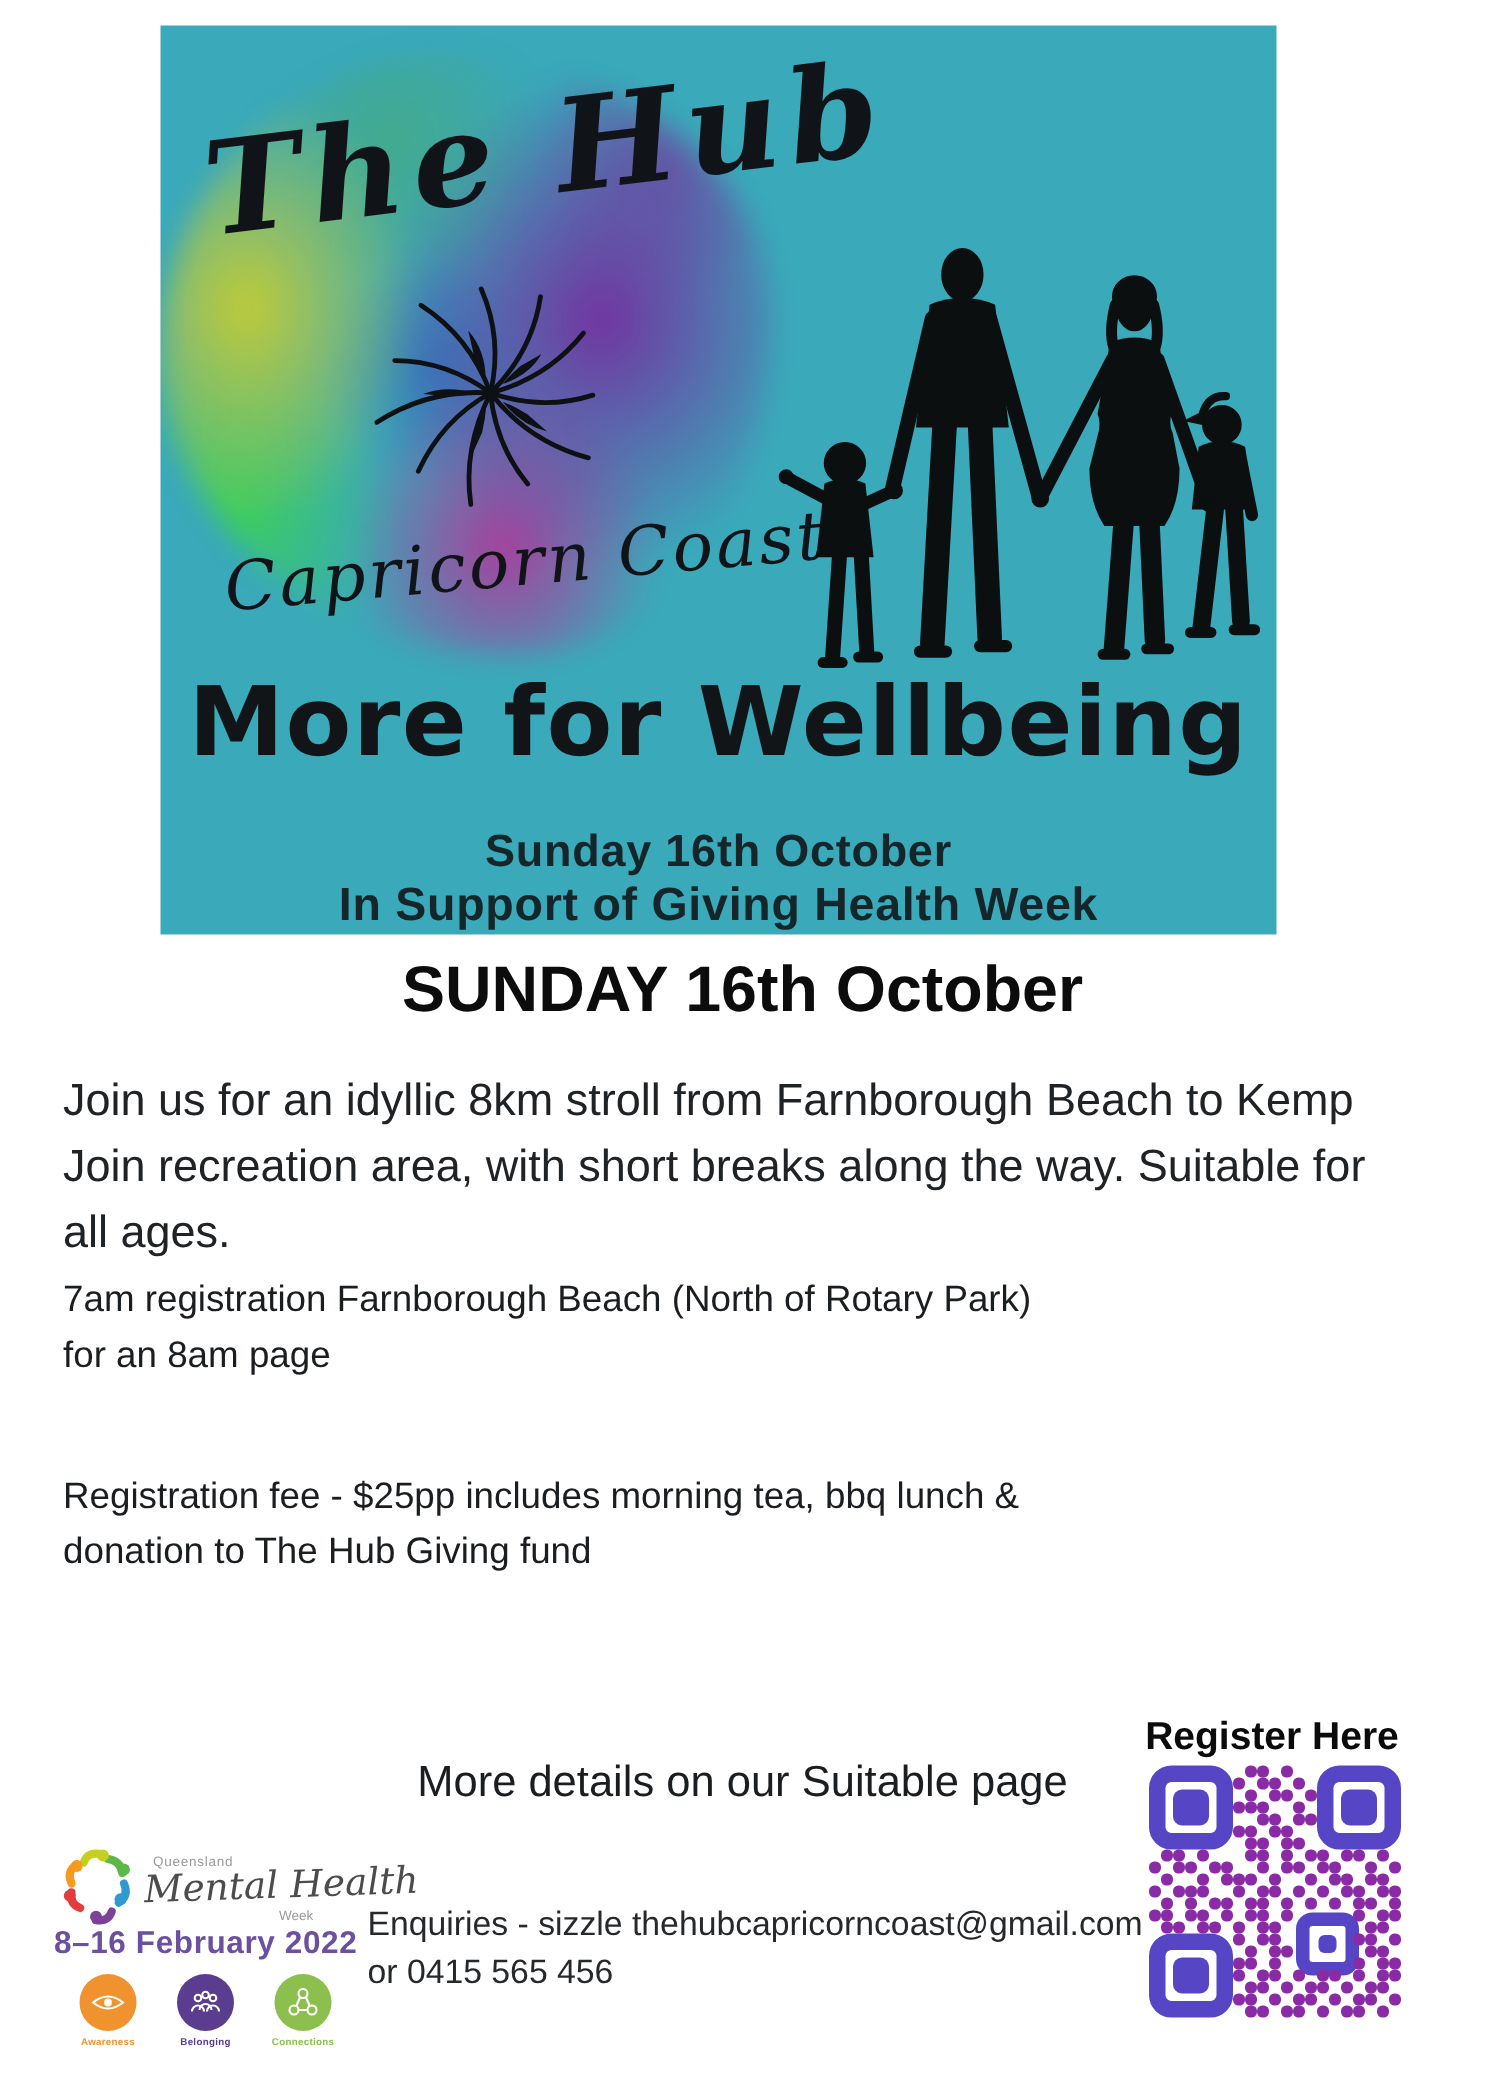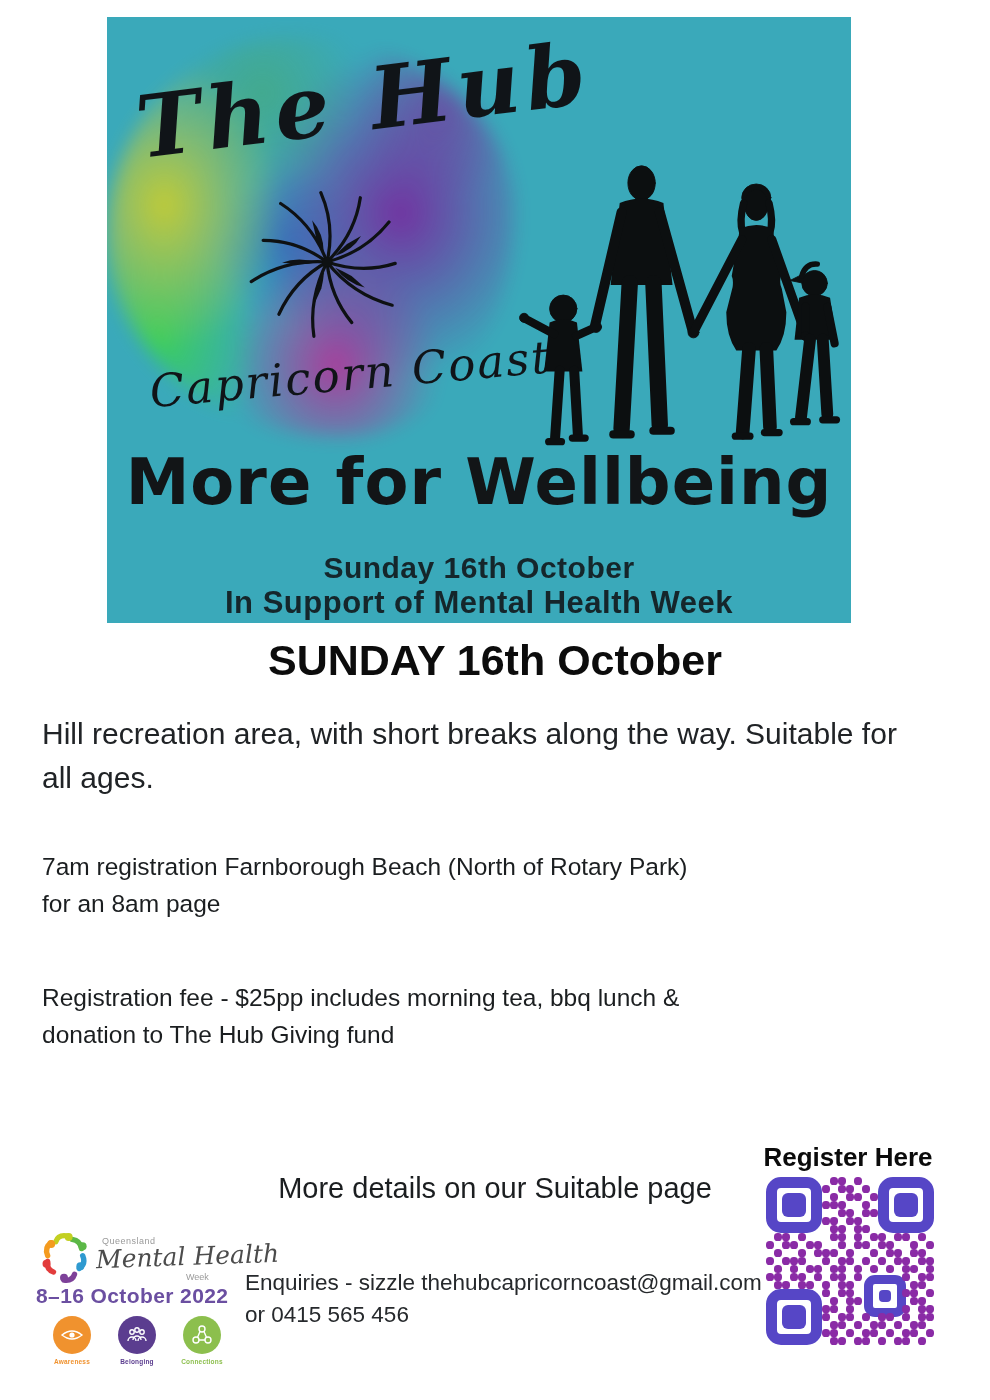--- a/index.html
+++ b/index.html
@@ -197,27 +197,28 @@
         <path d="M354,166 L362,206" stroke-width="9" fill="none"></path>
         <path d="M335,202 L325,288" stroke-width="13" fill="none"></path>
         <path d="M349,202 L354,284" stroke-width="13" fill="none"></path>
         <path d="M317,292 h15" stroke-width="8" fill="none"></path>
         <path d="M349,290 h15" stroke-width="8" fill="none"></path>
       </g>
     </svg>
 
     <div class="banner-title">More for Wellbeing</div>
     <div class="banner-sub1">Sunday 16th October</div>
-    <div class="banner-sub2">In Support of  Mental Health Week</div>
+    <div class="banner-sub2">In Support of  Giving Health Week</div>
   </div>
 
   <div class="heading">SUNDAY 16th October</div>
 
   <div class="intro">
-    <div>Hill recreation area, with short breaks along the way. Suitable for</div>
+    <div>Join us for an idyllic 8km stroll from Farnborough Beach to Kemp</div>
+    <div>Join recreation area, with short breaks along the way. Suitable for</div>
     <div>all ages.</div>
   </div>
 
   <div class="details">
     <div>7am registration Farnborough Beach (North of Rotary Park)</div>
     <div>for an 8am page</div>
   </div>
 
   <div class="fee">
     <div>Registration fee - $25pp includes morning tea, bbq lunch &amp;</div>
@@ -414,21 +415,21 @@
         <circle cx="28" cy="6" r="3.4" fill="#c3d021"></circle>
         <circle cx="40" cy="14" r="3.4" fill="#5cb847"></circle>
         <circle cx="38" cy="31" r="3.4" fill="#2f9ad0"></circle>
         <circle cx="24" cy="41" r="3.4" fill="#7d4199"></circle>
         <circle cx="9" cy="29" r="3.4" fill="#e23c3c"></circle>
       </g>
     </svg>
     <div class="mhw-queensland">Queensland</div>
     <div class="mhw-script">Mental Health</div>
     <div class="mhw-week">Week</div>
-    <div class="mhw-date">8–16 October 2022</div>
+    <div class="mhw-date">8–16 February 2022</div>
 
     <div class="pillars">
       <div class="pillar">
         <div class="pillar-circle" style="background: rgb(240, 146, 46);">
           <svg width="26" height="26" viewBox="0 0 26 26" fill="none" stroke="#ffffff" stroke-width="1.4">
             <path d="M3,13 Q13,5 23,13 Q13,21 3,13 Z"></path>
             <circle cx="13" cy="13" r="2.6" fill="#ffffff" stroke="none"></circle>
           </svg>
         </div>
         <div class="pillar-label" style="color: rgb(240, 146, 46);">Awareness</div>

